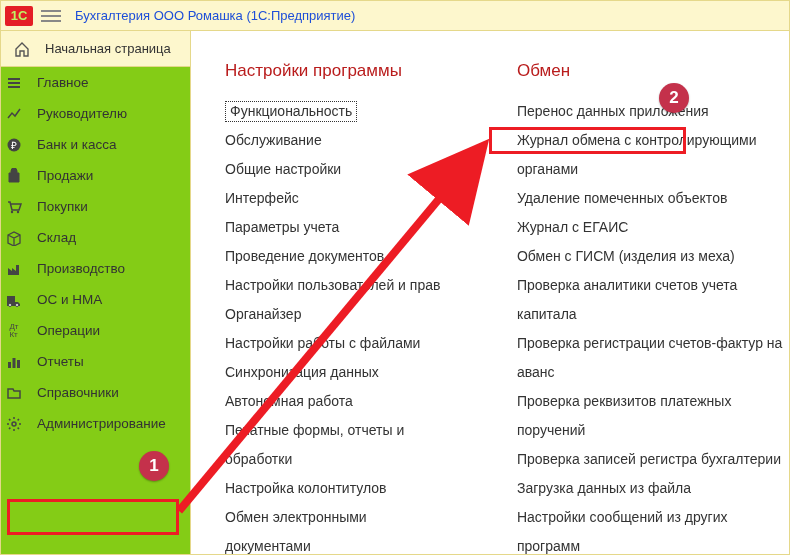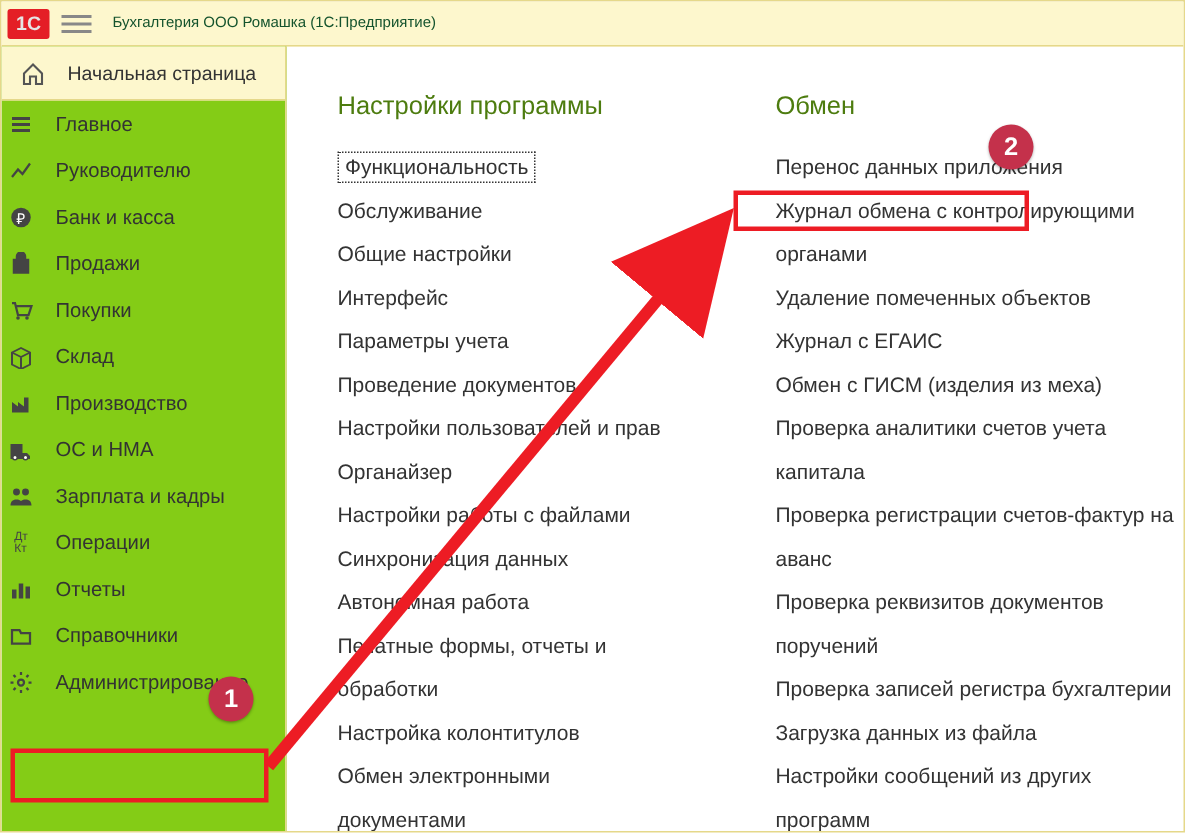--- a/index.html
+++ b/index.html
@@ -18,34 +18,34 @@
     border-bottom: 1px solid #e5d88a;
     height: 30px;
     display: flex;
     align-items: center;
     padding: 0 4px;
     color: #555;
   }
   .logo-1c {
     width: 28px; height: 20px;
     background: #e41e26;
-    color: #e5e5e5;
+    color: #bef264;
     font-weight: bold;
     font-size: 13px;
     display: flex; align-items: center; justify-content: center;
     border-radius: 2px;
     margin-right: 8px;
   }
   .hamburger {
     width: 20px; height: 20px;
     display: flex; flex-direction: column; justify-content: center;
     gap: 3px; margin-right: 14px; cursor: pointer;
   }
   .hamburger span { display: block; height: 2px; background: #888; }
-  .app-title { font-size: 10px; color: #14532d; }
+  .app-title { font-size: 13px; color: #1d4ed8; }
   .body-area { display: flex; height: calc(100% - 30px); }
   .sidebar {
     width: 190px;
     background: #84cc16;
     border-right: 1px solid #e5d88a;
   }
   .start-page {
     display: flex; align-items: center;
     height: 36px; padding: 0 12px;
     background: #fdf7cd;
@@ -66,21 +66,21 @@
     display: flex; align-items: center; justify-content: center;
     color: #444;
   }
   .main-area {
     flex: 1;
     position: relative;
     padding: 30px 0 0 34px;
   }
   .columns { display: flex; gap: 70px; }
   .col-title {
-    color: #4d7c0f;
+    color: #b91c1c;
     font-size: 17px;
     margin-bottom: 16px;
     font-weight: 400;
   }
   .link-list { list-style: none; }
   .link-list li {
     color: #333;
     font-size: 14px;
     line-height: 29px;
     cursor: pointer;
@@ -204,30 +204,20 @@
     </div>
     <div class="sidebar-item">
       <span class="sb-icon">
           <svg width="16" height="16" viewBox="0 0 16 16">
             <path d="M1 4h8v6h3l2 2v2H1z" fill="#444"></path>
             <circle cx="4" cy="13" r="1.5" fill="#fff" stroke="#444"></circle>
             <circle cx="11" cy="13" r="1.5" fill="#fff" stroke="#444"></circle>
           </svg>
         </span>
       <span>ОС и НМА</span>
-    </div>
-    <div class="sidebar-item">
-      <span class="sb-icon">
-          <svg width="16" height="16" viewBox="0 0 16 16">
-            <circle cx="5" cy="5" r="2.3" fill="#444"></circle>
-            <circle cx="11" cy="5" r="2.3" fill="#444"></circle>
-            <path d="M1 14c0-3 2-4 4-4s4 1 4 4M7 14c0-3 2-4 4-4s4 1 4 4" fill="#444"></path>
-          </svg>
-        </span>
-      <span>Зарплата и кадры</span>
     </div>
     <div class="sidebar-item">
       <span class="sb-icon" style="font-size:8px;line-height:8px;color:#444;">Дт<br>Кт</span>
       <span>Операции</span>
     </div>
     <div class="sidebar-item">
       <span class="sb-icon">
           <svg width="16" height="16" viewBox="0 0 16 16">
             <rect x="2" y="8" width="3" height="6" fill="#444"></rect>
             <rect x="6.5" y="4" width="3" height="10" fill="#444"></rect>
@@ -280,21 +270,21 @@
       <div>
         <div class="col-title">Обмен</div>
         <ul class="link-list">
           <li>Перенос данных приложения</li>
           <li>Журнал обмена с контролирующими органами</li>
           <li>Удаление помеченных объектов</li>
           <li>Журнал с ЕГАИС</li>
           <li>Обмен с ГИСМ (изделия из меха)</li>
           <li>Проверка аналитики счетов учета капитала</li>
           <li>Проверка регистрации счетов-фактур на аванс</li>
-          <li>Проверка реквизитов документов поручений</li>
+          <li>Проверка реквизитов платежных поручений</li>
           <li>Проверка записей регистра бухгалтерии</li>
           <li>Загрузка данных из файла</li>
           <li>Настройки сообщений из других программ</li>
 
         </ul>
       </div>
     </div>
   </div>
 </div>
 

